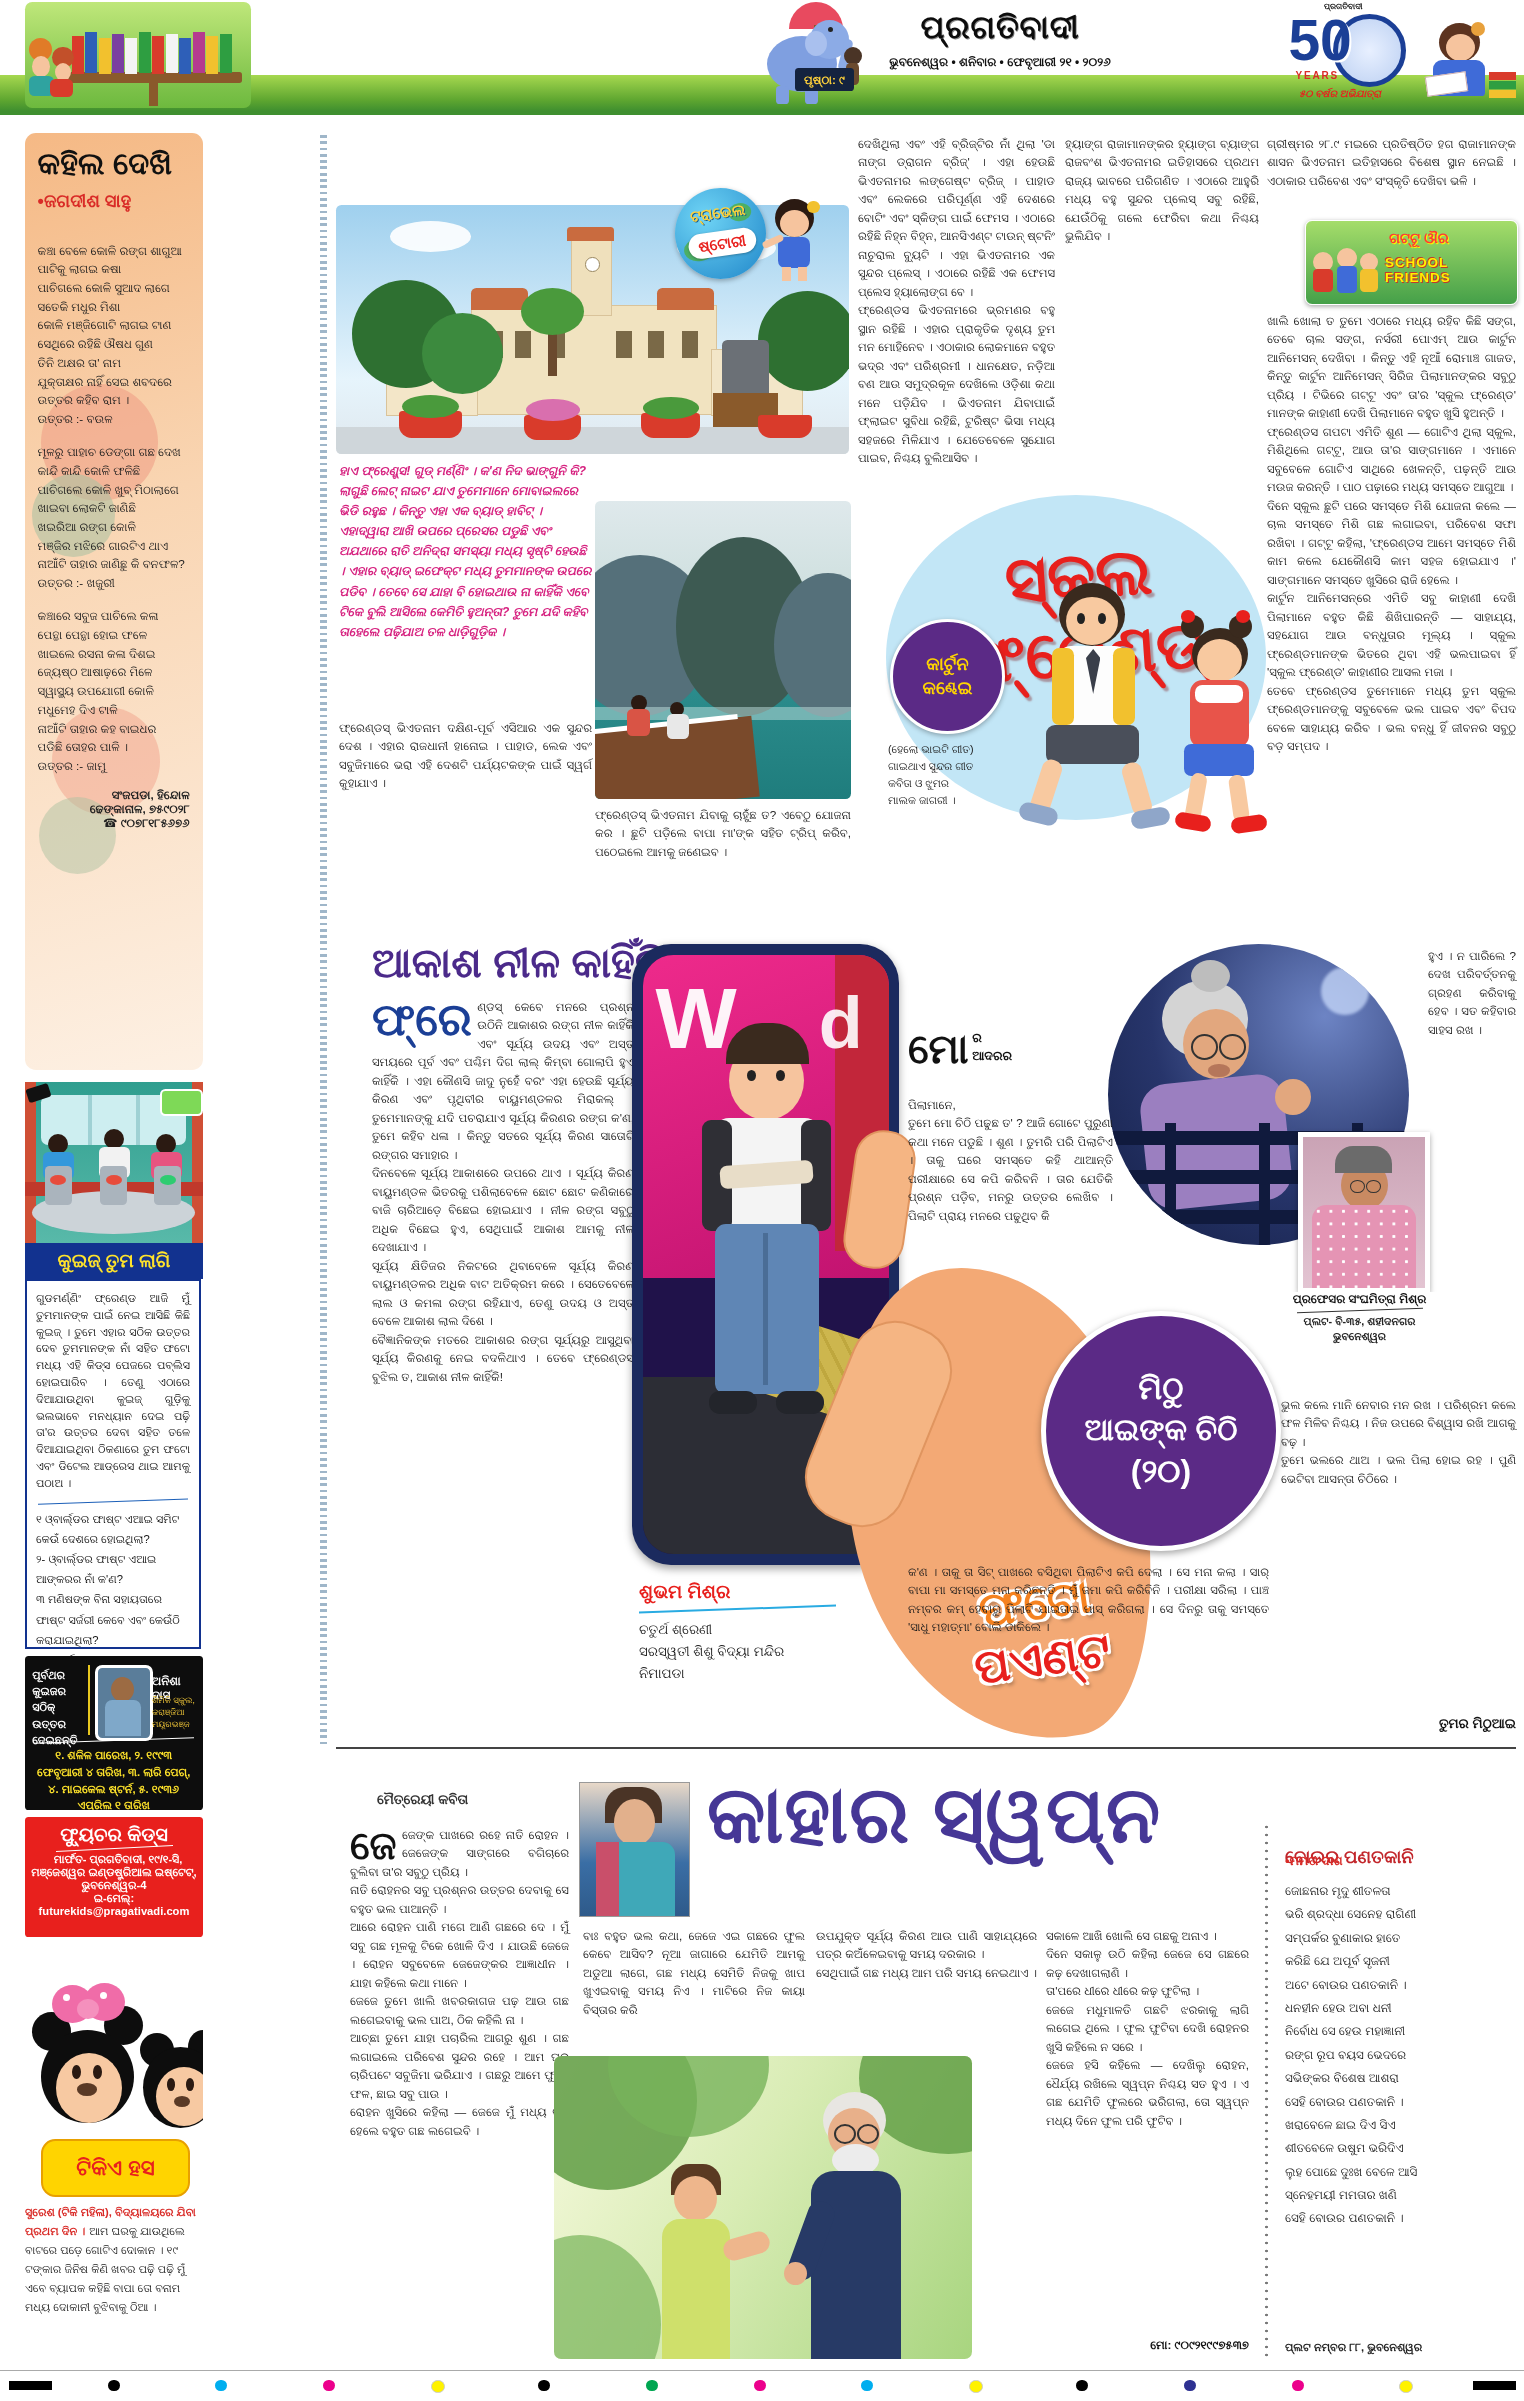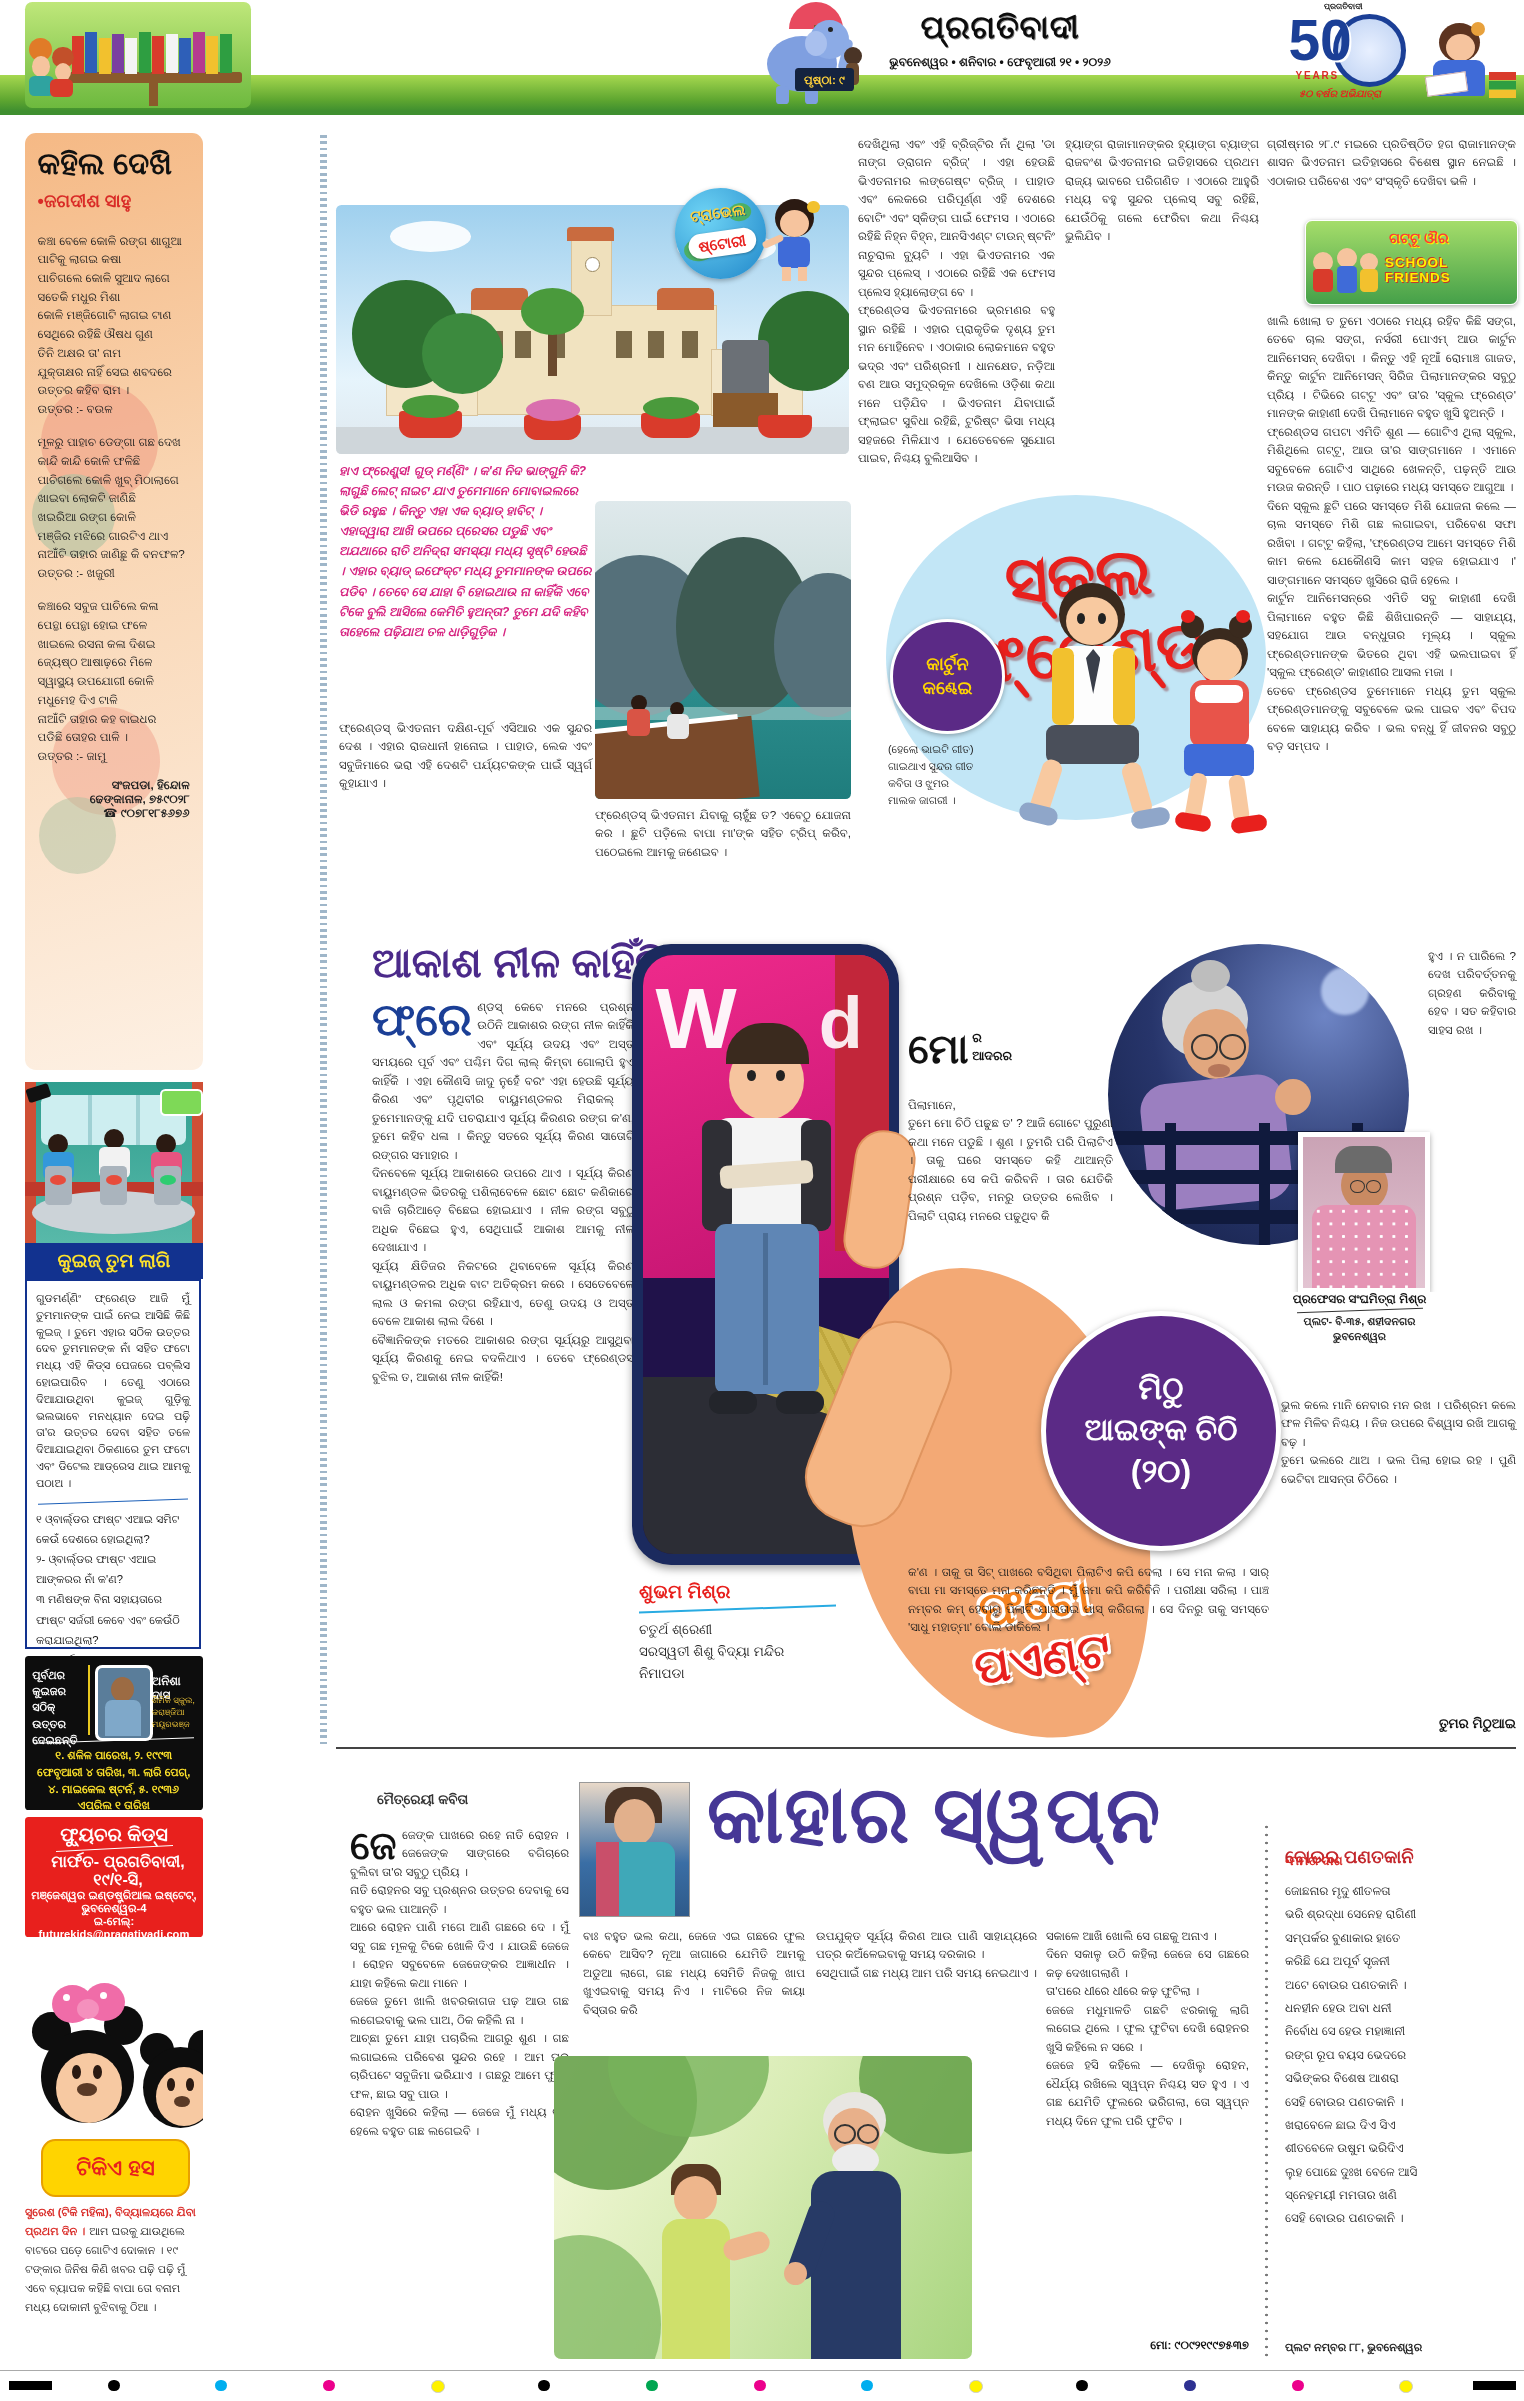--- a/index.html
+++ b/index.html
@@ -92,21 +92,21 @@
   </div>
 
   <div class="abs" style="left:25px;top:133px;width:178px;height:937px;border-radius:10.8px;background:linear-gradient(165deg,#f5b985 0%,#f9d5b2 40%,#fdf0e3 100%);overflow:hidden;">
     <div class="abs circ" style="left:16px;top:251px;width:117px;height:117px;background:#ef9b84;opacity:.55;"></div>
     <div class="abs circ" style="left:7.2px;top:341px;width:83px;height:83px;background:#aec2a2;opacity:.6;"></div>
     <div class="abs circ" style="left:27px;top:574px;width:108px;height:108px;background:#ef9b84;opacity:.45;"></div>
     <div class="abs circ" style="left:14.4px;top:664px;width:77px;height:77px;background:#aec2a2;opacity:.5;"></div>
     <div class="abs" style="left:12.6px;top:12.6px;width:152px;">
       <div style="font-size:30.5px;font-weight:800;color:#111;">କହିଲ ଦେଖି</div>
       <div style="margin-top:9px;font-size:18px;font-weight:800;color:#d92b27;">•ଜଗଦୀଶ ସାହୁ</div>
-      <div class="t" style="margin-top:20px;font-size:11.7px;line-height:1.6;color:#1c1c1c;">କଞ୍ଚା ବେଳେ କୋଳି ରଙ୍ଗ ଶାଗୁଆ
+      <div class="t" style="margin-top:30px;font-size:11.7px;line-height:1.6;color:#1c1c1c;">କଞ୍ଚା ବେଳେ କୋଳି ରଙ୍ଗ ଶାଗୁଆ
 ପାଟିକୁ ଲାଗଇ କଷା
 ପାଚିଗଲେ କୋଳି ସୁଆଦ ଲାଗେ
 ସତେକି ମଧୁର ମିଶା
 କୋଳି ମଞ୍ଜିଗୋଟି ଲାଗଇ ଟାଣ
 ସେଥିରେ ରହିଛି ଔଷଧ ଗୁଣ
 ତିନି ଅକ୍ଷର ତା' ନାମ
 ଯୁକ୍ତାକ୍ଷର ନାହିଁ ସେଇ ଶବଦରେ
 ଉତ୍ତର କହିବ ରାମ ।
 ଉତ୍ତର :- ବଉଳ</div>
       <div class="t" style="margin-top:14.4px;font-size:11.7px;line-height:1.6;color:#1c1c1c;">ମୂଳରୁ ପାହାଚ ଡେଙ୍ଗା ଗଛ ଦେଖ
@@ -182,21 +182,21 @@
     <div class="abs" style="left:127px;top:18px;width:48px;font-size:11.7px;font-weight:800;color:#fff;">ଅନିଶା ଦାସ</div>
     <div class="abs t" style="left:127px;top:39px;width:48px;font-size:8.5px;color:#ffd23b;line-height:1.4;">ଶିମିଳି ସ୍କୁଲ, କରାଞ୍ଜିଆ
 ମୟୂରଭଞ୍ଜ</div>
     <div class="abs" style="left:9px;top:84px;width:160px;height:0;border-top:1.8px solid #fff;transform:skewY(-2deg);"></div>
     <div class="abs" style="left:7.2px;top:91px;width:163px;font-size:11.2px;font-weight:800;color:#ffe32b;text-align:center;line-height:1.5;">୧. ଶଳିଳ ପାରେଖ, ୨. ୧୯୯୩ ଫେବୃଆରୀ ୪ ତାରିଖ, ୩. ଲାରି ପେଗ୍, ୪. ମାଇକେଲ ଷ୍ଟର୍ନ, ୫. ୧୯୩୬ ଏପ୍ରିଲ ୧ ତାରିଖ</div>
   </div>
 
   <div class="abs" style="left:25px;top:1817px;width:178px;height:120px;background:#e8201d;border-radius:3.6px;color:#fff;text-align:center;overflow:hidden;">
     <div style="margin-top:7.2px;font-size:19px;font-weight:800;">ଫ୍ୟୁଚର କିଡ୍ସ</div>
     <div style="margin:1.8px auto;width:117px;height:0;border-top:1.8px solid #fff;transform:skewY(-3deg);"></div>
-    <div style="margin-top:3.6px;font-size:16px;font-weight:700;margin-left:8px;">ମାର୍ଫତ- ପ୍ରଗତିବାଦୀ, ୧୯/୧-ସି,</div>
+    <div style="margin-top:3.6px;font-size:11px;font-weight:700;margin-left:8px;">ମାର୍ଫତ- ପ୍ରଗତିବାଦୀ, ୧୯/୧-ସି,</div>
     <div style="font-size:11.2px;font-weight:700;">ମଞ୍ଜେଶ୍ୱର ଇଣ୍ଡଷ୍ଟ୍ରିଆଲ ଇଷ୍ଟେଟ୍, ଭୁବନେଶ୍ୱର-4</div>
     <div style="font-size:11.2px;font-weight:700;">ଇ-ମେଲ୍: futurekids@pragativadi.com</div>
   </div>
 
   <div class="abs" style="left:25px;top:1947px;width:178px;height:190px;overflow:hidden;">
     <div class="abs circ" style="left:7.2px;top:65px;width:39px;height:39px;background:#0d0d0d;"></div>
     <div class="abs circ" style="left:79px;top:59px;width:39px;height:39px;background:#0d0d0d;"></div>
     <div class="abs circ" style="left:16px;top:83px;width:93px;height:93px;background:#0d0d0d;"></div>
     <div class="abs circ" style="left:30.5px;top:106px;width:66px;height:70px;background:#f7c9a2;"></div>
     <div class="abs circ" style="left:27px;top:38px;width:41px;height:38px;background:#f06ca8;"></div>

